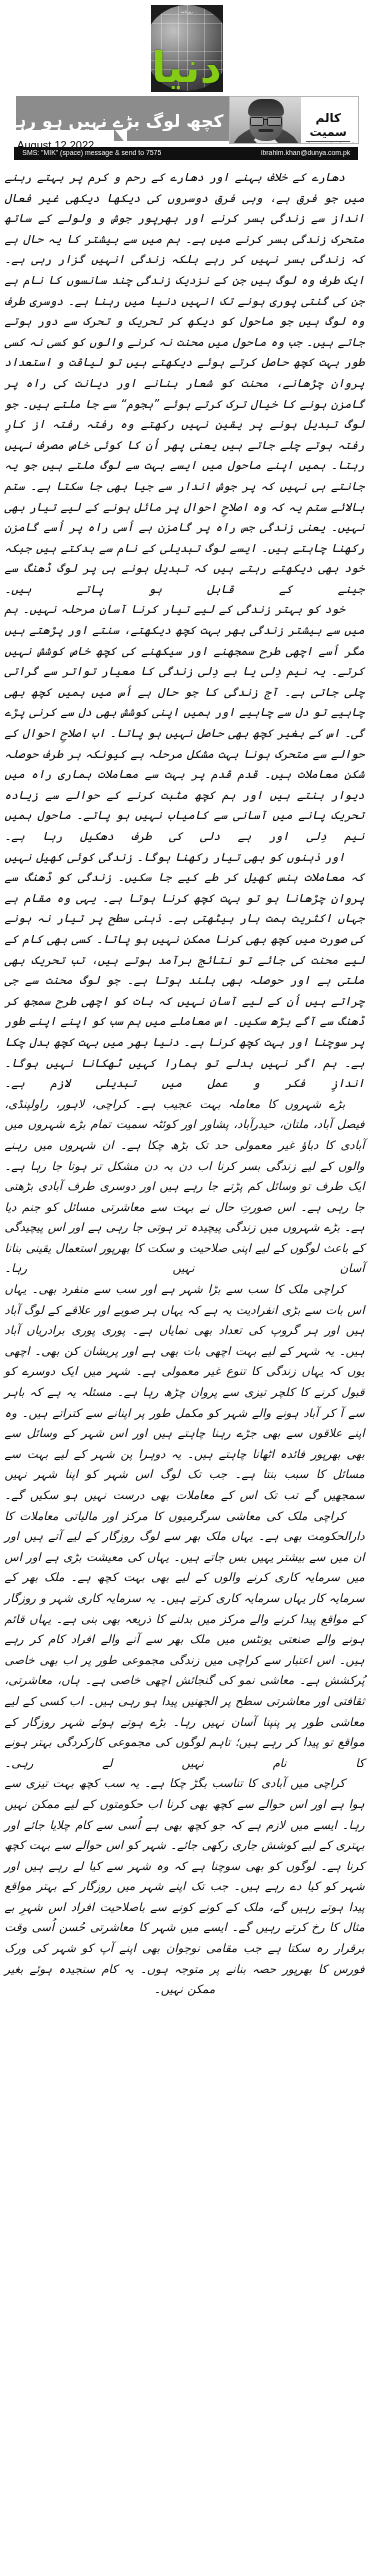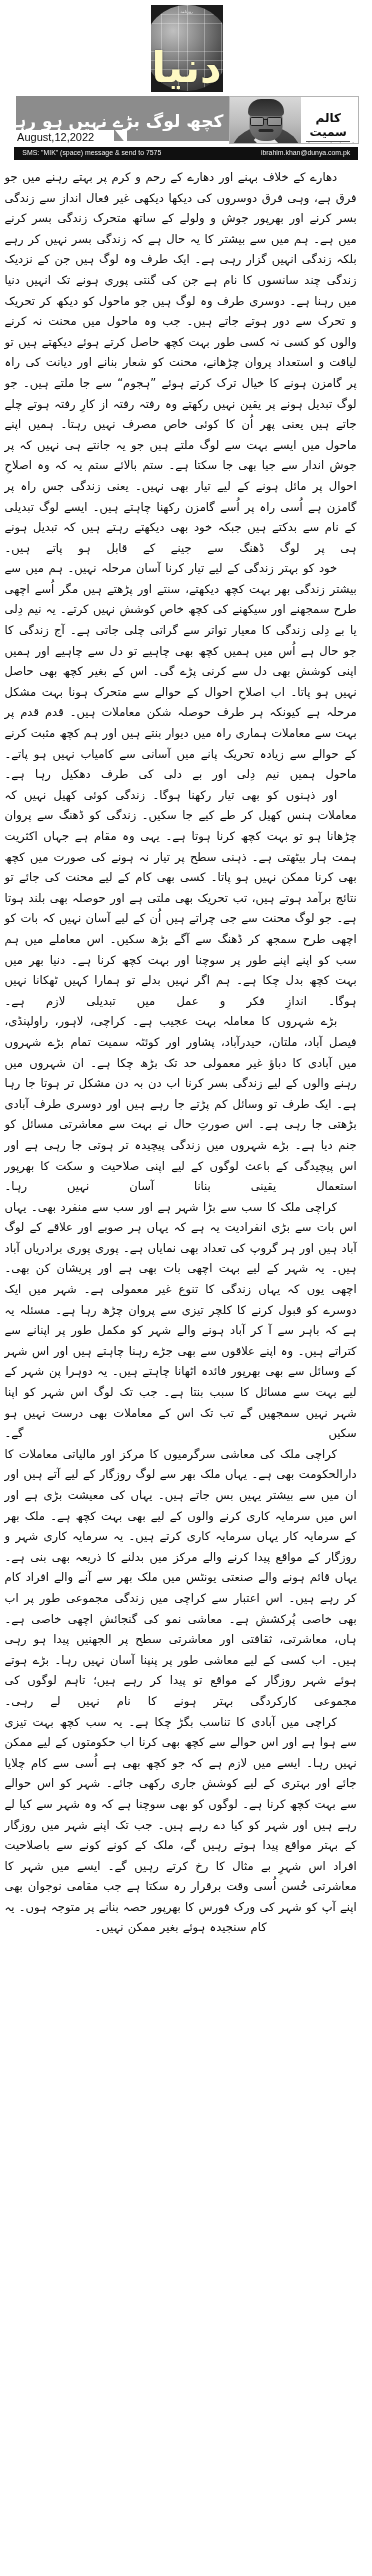--- a/index.html
+++ b/index.html
@@ -42,21 +42,21 @@
     border-radius:50%;
     background-image:
       repeating-linear-gradient(to right, rgba(255,255,255,.30) 0 0.6px, transparent 0.6px 8.6px),
       repeating-linear-gradient(to bottom, rgba(255,255,255,.26) 0 0.6px, transparent 0.6px 9.2px);
     mix-blend-mode:screen;
   }
   .logo-wordmark{
     position:absolute;
     left:0; right:0; bottom:3.4px;
     text-align:center;
-    color:#fef9c3;
+    color:#84cc16;
     font-size:42px;
     line-height:.95;
     font-family:"DejaVu Sans", sans-serif;
     font-weight:700;
     text-shadow:0 0 1.7px rgba(0,0,0,.55);
     letter-spacing:-1.1px;
     margin-top:29px;
   }
   .logo-tagline{
     position:absolute;
@@ -99,21 +99,21 @@
     content:"";
     position:absolute;
     right:-12.6px; top:0;
     width:0; height:0;
     border-style:solid;
     border-width:0 12.6px 15px 0;
     border-color:transparent #ffffff transparent transparent;
   }
   .date-text{
     position:absolute;
-    left:1.1px; top:0;
+    left:1.1px; top:8px;
     height:15px; line-height:15px;
     color:#111111;
     font-size:11px;
     font-family:"Liberation Sans", sans-serif;
     font-weight:400;
     direction:ltr;
     white-space:nowrap;
   }
 
   
@@ -258,22 +258,23 @@
     direction:rtl;
     text-align:justify;
     text-align-last:justify;
     color:#0d0d0d;
     font-family:"DejaVu Sans", sans-serif;
     font-size:11.5px;
     line-height:20.6px;
     word-spacing:0.6px;
   }
   .article p{
-    margin:0 12px 0 0;
+    margin:0 4px 0 0;
     text-indent:19.5px;
+    font-style:italic;
   }
   .article p:first-child{ text-indent:19.5px; }
   .article p.last{
     text-align-last:center;
   }
 </style>
 </head>
 <body>
 
 <div class="masthead">

